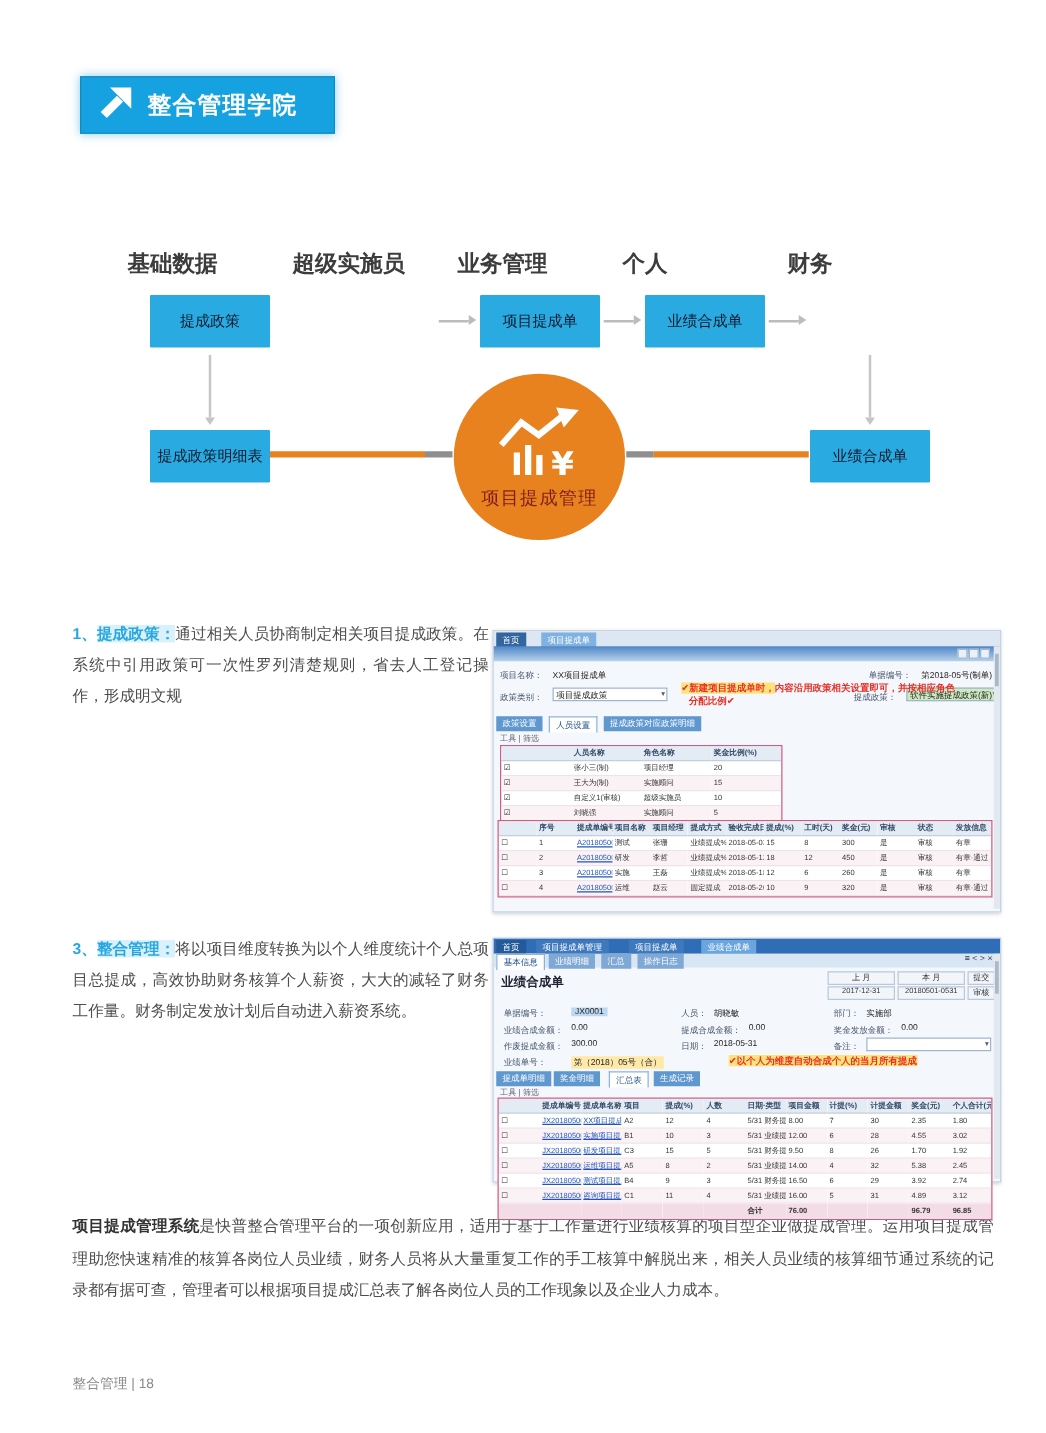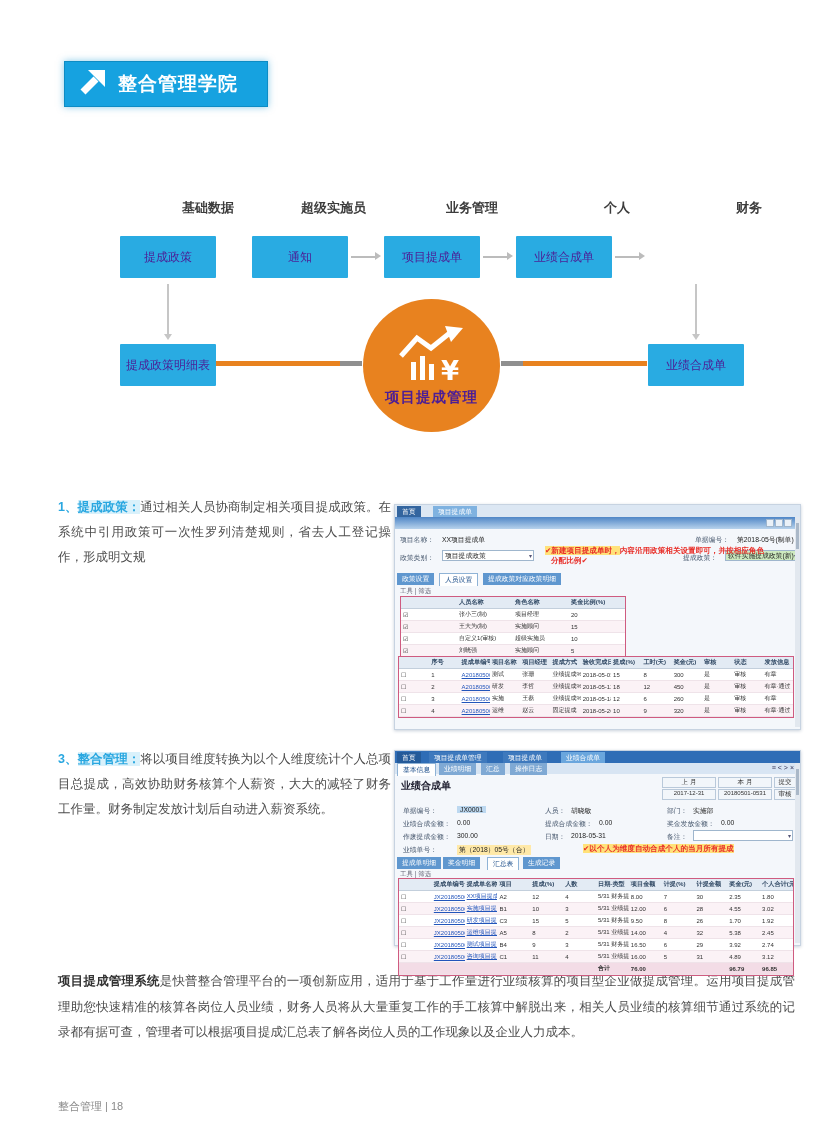--- a/index.html
+++ b/index.html
@@ -7,37 +7,37 @@
   body { font-family:"Liberation Sans","DejaVu Sans",sans-serif; }
   .page { position:relative; width:837px; height:1146px; background:#ffffff; overflow:hidden; }
 
   
   .brand { position:absolute; left:64px; top:61px; width:204px; height:46px;
     background:#16a2e0; border:1px solid #0d8cc4; box-shadow:0 0 7px rgba(20,150,210,.5);
     display:flex; align-items:center; padding-left:13px; gap:10px; }
   .brand-label { color:#fff; font-size:19px; font-weight:bold; letter-spacing:1px; }
 
   
-  .flow-head { position:absolute; top:199px; width:132px; text-align:right;
-    font-size:13px; font-weight:bold; color:#3c3c3c; }
-  .flow-box { position:absolute; width:96px; height:42px; background:#29abe2; color:#4c1d95;
+  .flow-head { position:absolute; top:199px; width:132px; text-align:left;
+    font-size:18px; font-weight:bold; color:#3c3c3c; }
+  .flow-box { position:absolute; width:96px; height:42px; background:#29abe2; color:#0f172a;
     font-size:12px; display:flex; align-items:center; justify-content:center; border-radius:1px; }
   .h-arrow { position:absolute; top:255px; height:3px; }
   .h-arrow .ln { position:absolute; left:0; top:1px; height:2px; background:#bcbcbc; }
   .h-arrow .hd { position:absolute; top:-3px; width:0; height:0;
     border-left:6px solid #bcbcbc; border-top:4px solid transparent; border-bottom:4px solid transparent; }
   .v-arrow .ln { position:absolute; width:2px; background:#c6c6c6; }
   .v-arrow .hd { position:absolute; width:0; height:0;
     border-top:6px solid #c6c6c6; border-left:4px solid transparent; border-right:4px solid transparent; }
   .o-line { position:absolute; top:361px; height:5px; background:#e8821f; }
   .g-line { position:absolute; top:361px; height:5px; background:#8f8f8f; }
   .center-circle { position:absolute; left:363px; top:299px; width:137px; height:133px;
     border-radius:50%; background:#e8821f; display:flex; flex-direction:column;
     align-items:center; justify-content:center; gap:2px; }
-  .center-circle .lbl { color:#4c1d95; font-size:14.5px; font-weight:bold; letter-spacing:1px; }
+  .center-circle .lbl { color:#7f1d1d; font-size:14.5px; font-weight:normal; letter-spacing:1px; }
 
   
   .para { position:absolute; left:58px; width:333px; font-size:12.5px; line-height:25px;
     color:#4d4d4d; text-align:justify; }
   .sec-num { color:#29a7e0; font-weight:bold; }
   .sec-title { color:#29a7e0; font-weight:bold; background:#d9f1fb; }
   .b-dark { font-weight:bold; color:#333; }
   .bottom-para { position:absolute; left:58px; top:969px; width:737px; font-size:12.5px;
     line-height:25.5px; color:#4d4d4d; text-align:justify; }
   .footer { position:absolute; left:58px; top:1099px; font-size:11px; color:#8a8a8a; }
@@ -86,21 +86,20 @@
     <span class="brand-label">整合管理学院</span>
   </div>
 
   <div class="flow-head" style="left:102px">基础数据</div>
   <div class="flow-head" style="left:234px">超级实施员</div>
   <div class="flow-head" style="left:366px">业务管理</div>
   <div class="flow-head" style="left:498px">个人</div>
   <div class="flow-head" style="left:630px">财务</div>
 
   <div class="flow-box" style="left:120px;top:236px">提成政策</div>
-  <div class="flow-box" style="left:252px;top:236px">通知</div>
   <div class="flow-box" style="left:384px;top:236px">项目提成单</div>
   <div class="flow-box" style="left:516px;top:236px">业绩合成单</div>
 
   <div class="h-arrow" style="left:351px;width:30px">
       <span class="ln" style="width:24px"></span>
       <span class="hd" style="left:24px"></span>
     </div>
   <div class="h-arrow" style="left:483px;width:30px">
       <span class="ln" style="width:24px"></span>
       <span class="hd" style="left:24px"></span>

